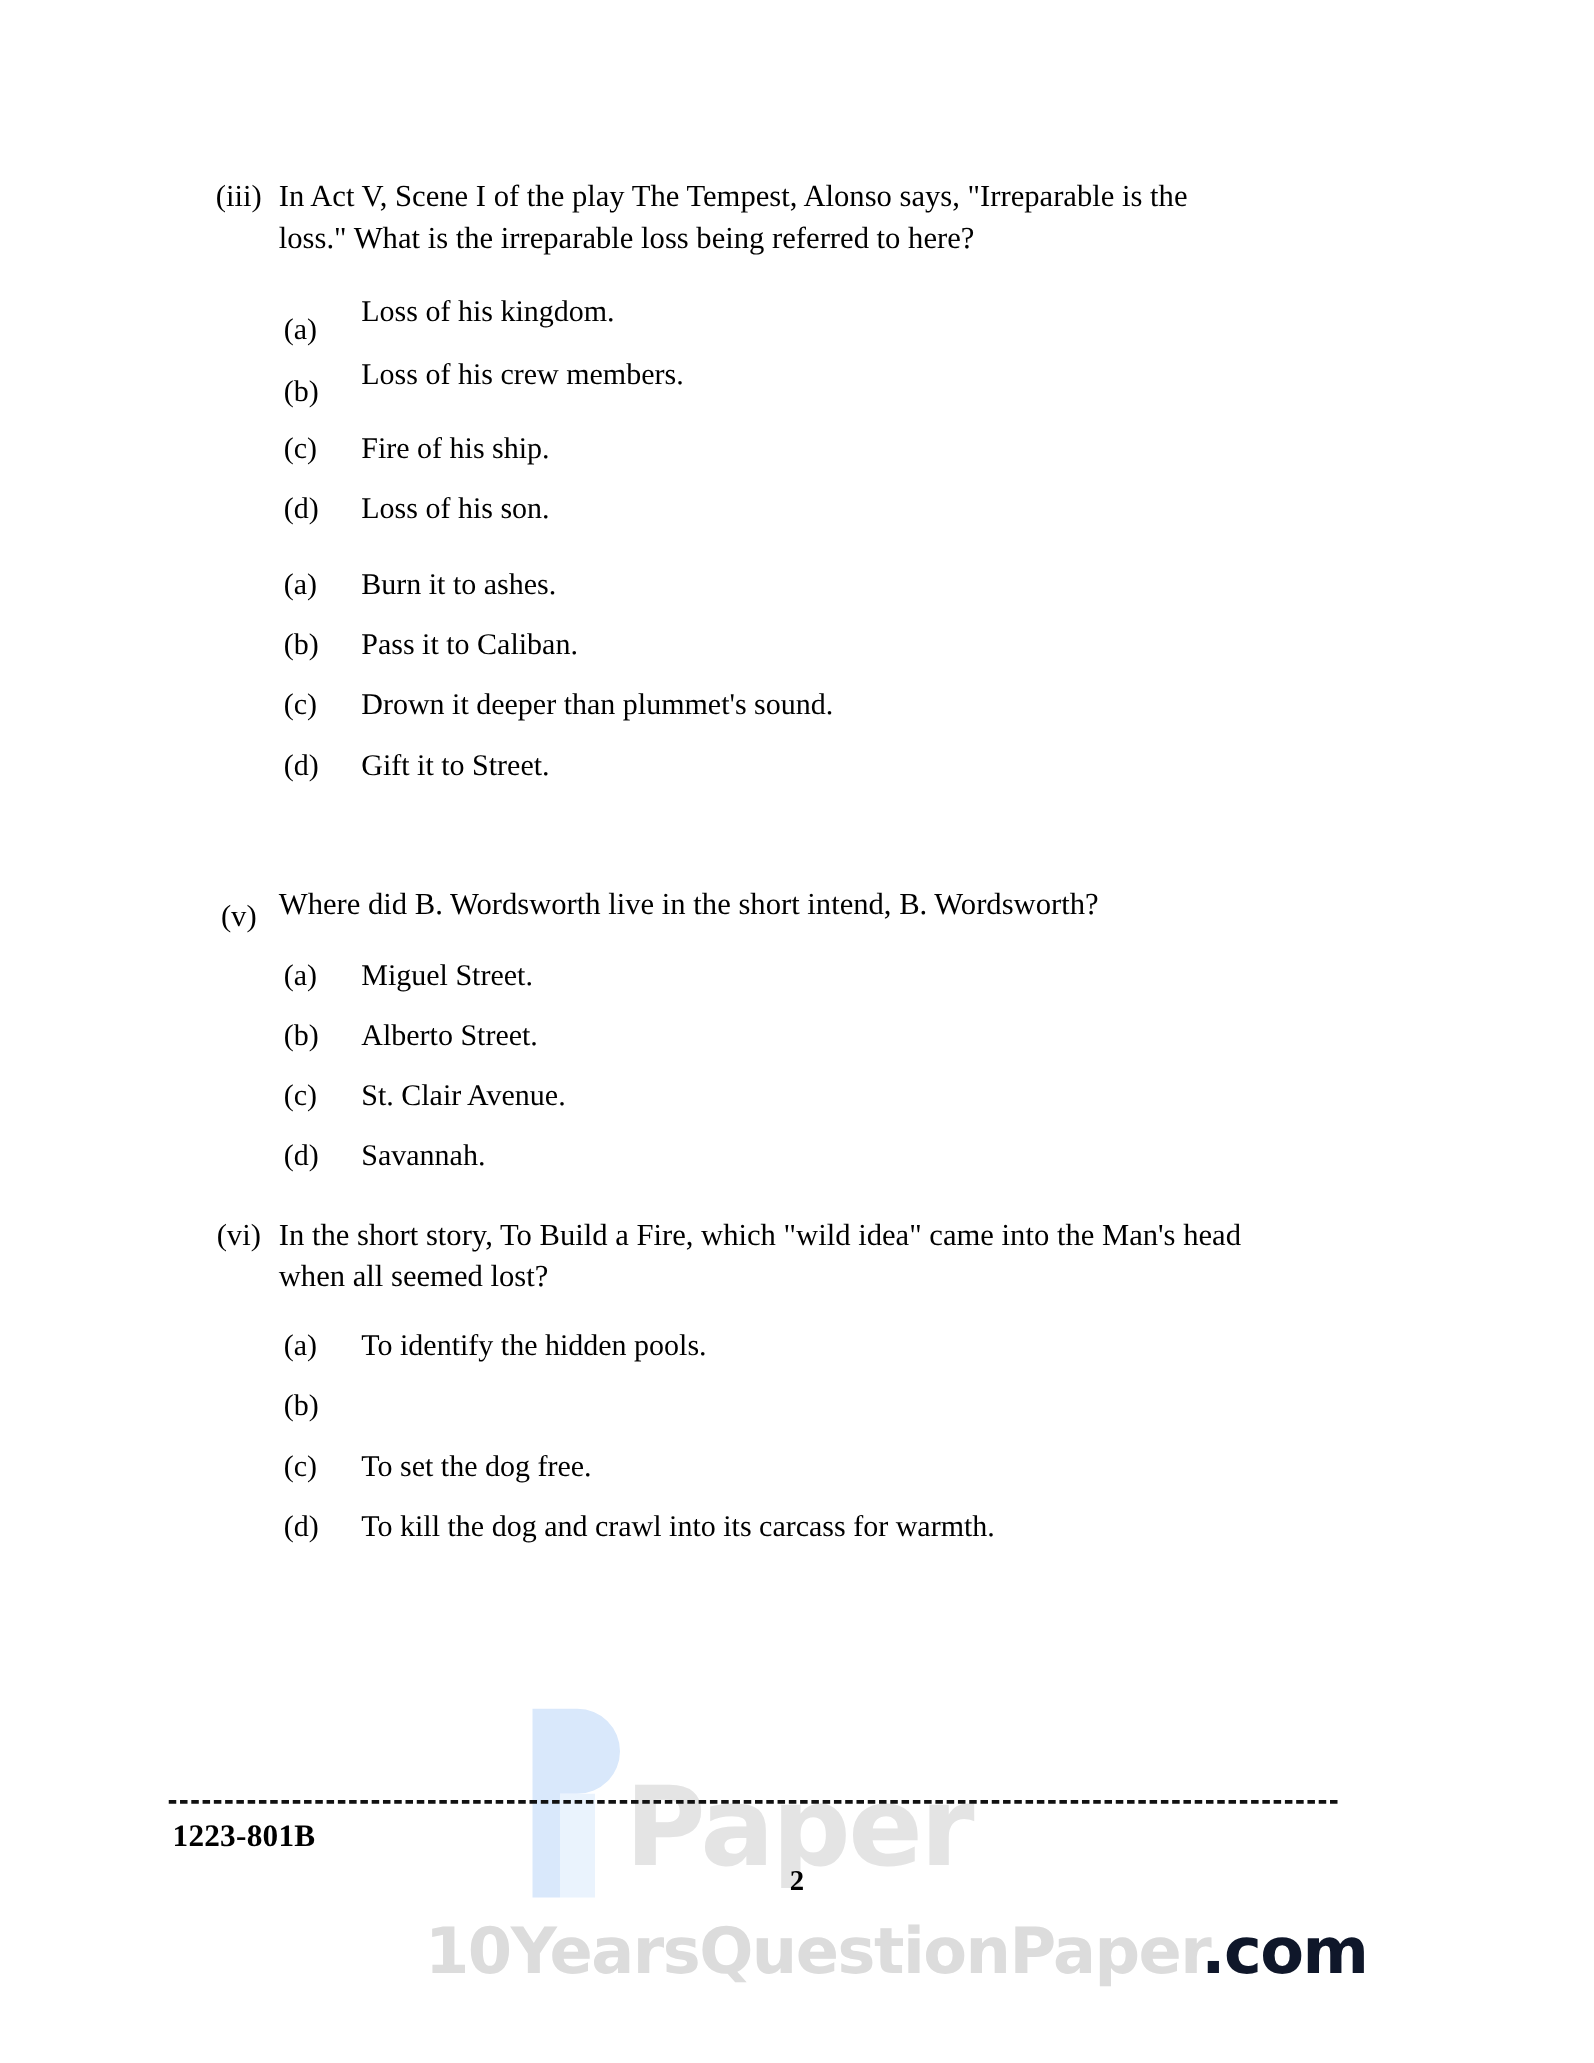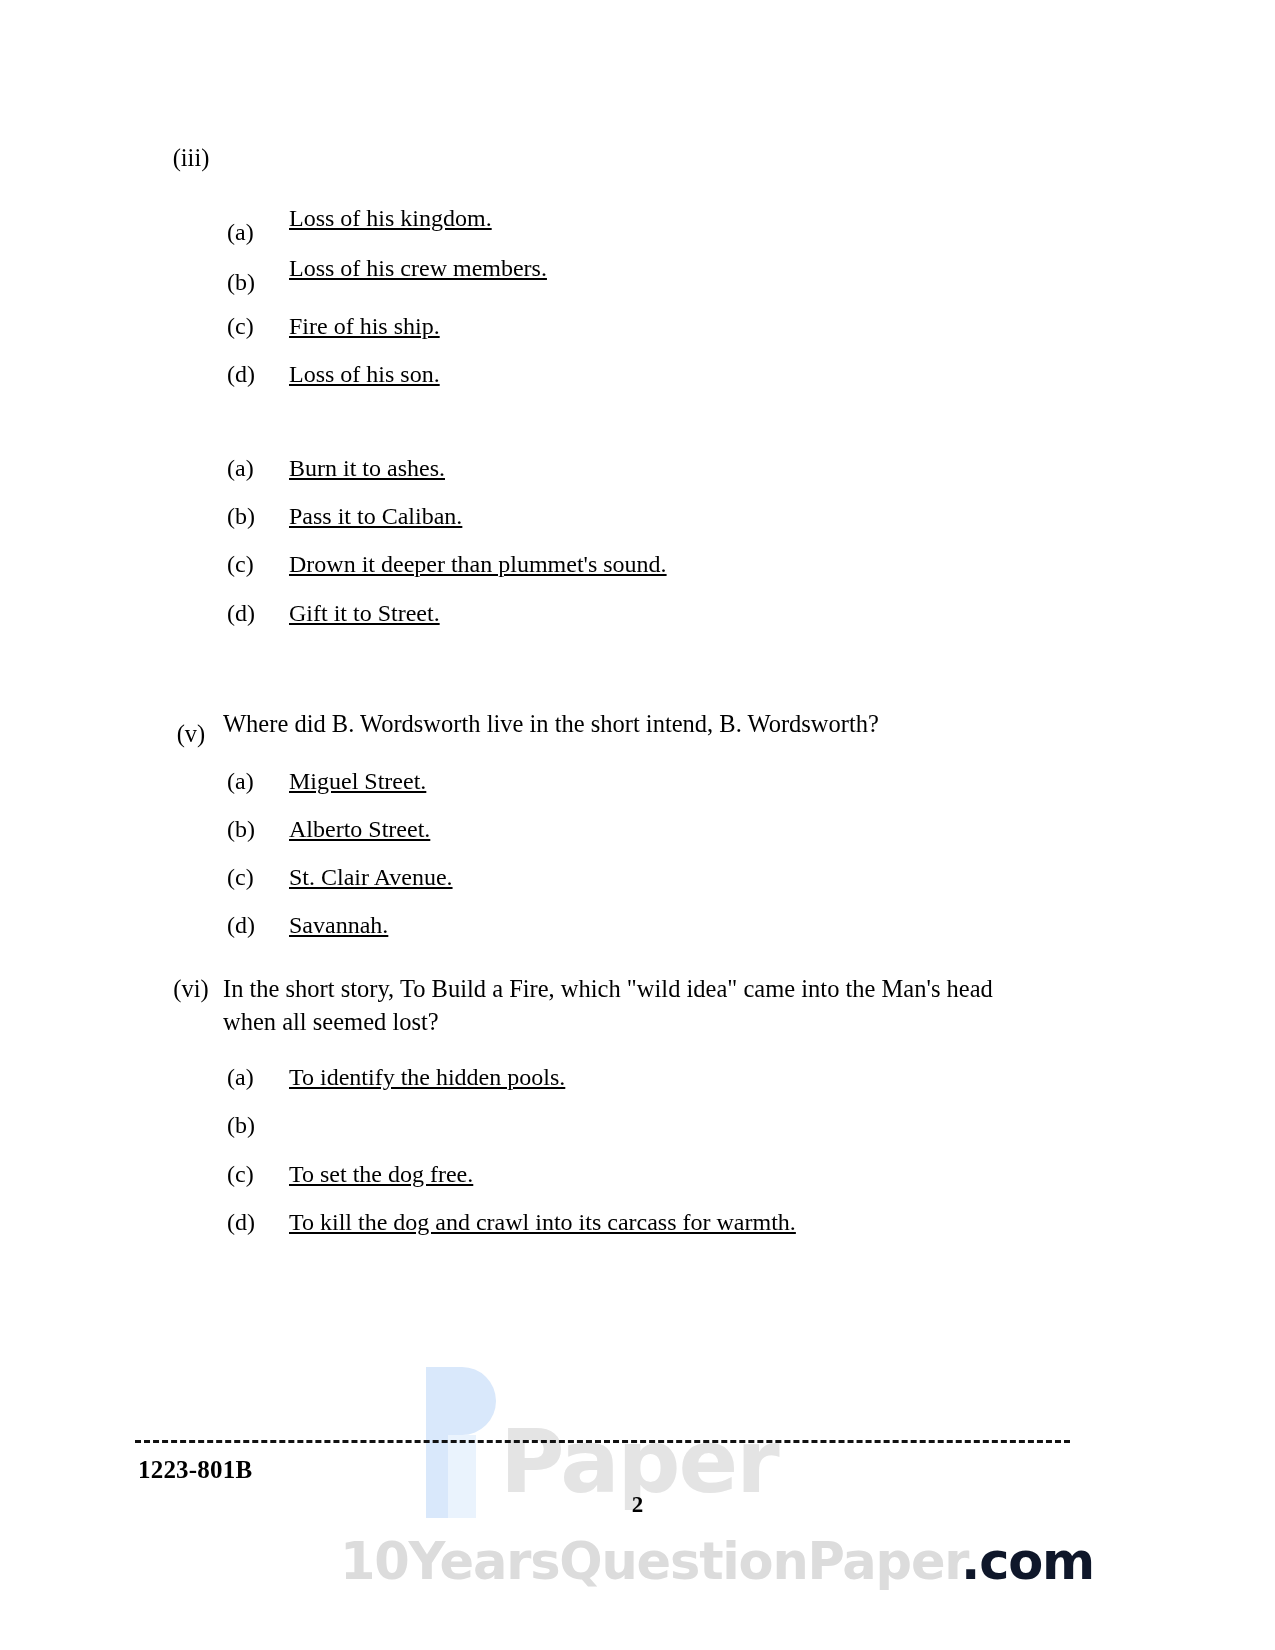--- a/index.html
+++ b/index.html
@@ -106,21 +106,20 @@
   .opt-label {
     width: 62px;
     flex: 0 0 62px;
     font-size: 24px;
     line-height: 1.3;
     text-align: left;
   }
   .opt-text {
     font-size: 24px;
     line-height: 1.3;
-    text-decoration: underline;
   }
 
   
   .nudge-down-8 { position: relative; top: 10px; }
   .nudge-down-12 { position: relative; top: 14px; }
 
   
   .footer {
     position: absolute;
     left: 0;
@@ -170,20 +169,21 @@
     <div class="wm-url">
       <span>10YearsQuestionPaper</span><span class="dotcom">.com</span>
     </div>
   </div>
 
   <div class="content">
 
     <div class="qblock" style="position:absolute; left:155px; top:142px; width:900px;">
       <div class="q-row">
         <div class="q-num">(iii)</div>
+        <div class="q-text">In Act V, Scene I of the play The Tempest, Alonso says, "Irreparable is the loss." What is the irreparable loss being referred to here?</div>
       </div>
       <div class="opt-row" style="margin-top:28px; padding-left:72px;">
         <div class="opt-label nudge-down-12">(a)</div>
         <div class="opt-text">Loss of his kingdom.</div>
       </div>
       <div class="opt-row" style="margin-top:19px; padding-left:72px;">
         <div class="opt-label nudge-down-12">(b)</div>
         <div class="opt-text">Loss of his crew members.</div>
       </div>
       <div class="opt-row" style="margin-top:27px; padding-left:72px;">

